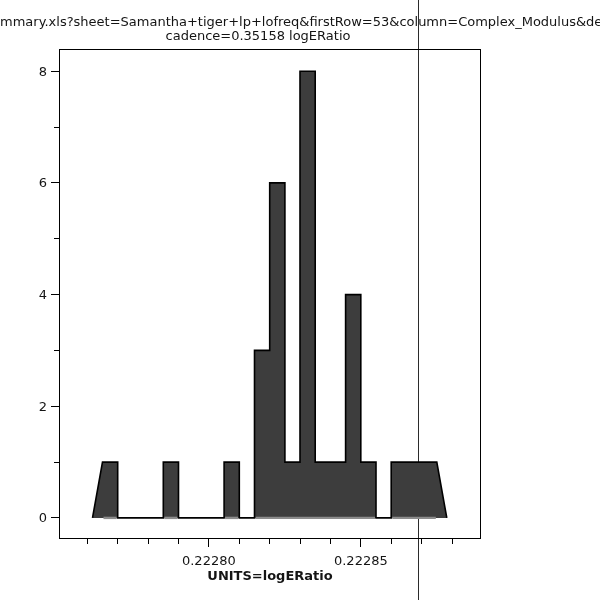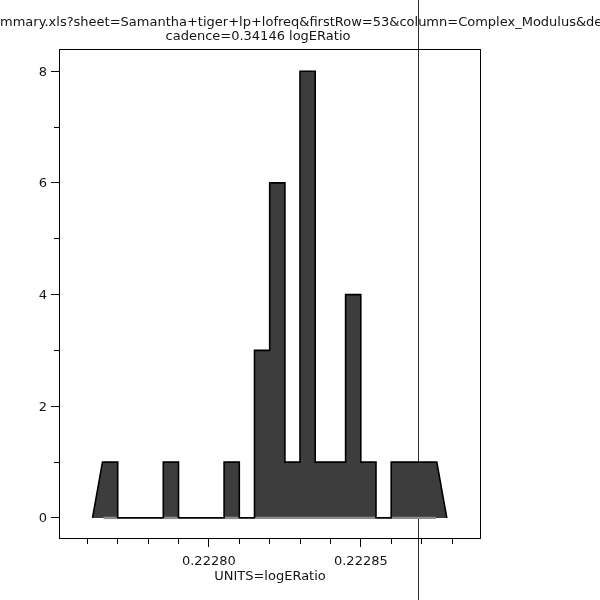--- a/index.html
+++ b/index.html
@@ -19,21 +19,21 @@
   .title-line2{
     position:absolute;left:258px;top:29px;
     transform:translateX(-50%);
     white-space:nowrap;
     font-size:13px;line-height:14px;color:#141414;
   }
   .x-axis-label{
     position:absolute;left:270px;top:569px;
     transform:translateX(-50%);
     white-space:nowrap;
-    font-size:13px;line-height:14px;color:#141414;
+    font-size:13px;line-height:14px;color:#141414;font-weight:bold;
   }
   svg.chart{position:absolute;left:0;top:0;}
   svg.chart text{font-family:"DejaVu Sans", sans-serif;fill:#141414;}
 </style>
 </head>
 <body>
 
 <div class="screen">
   <svg class="chart" id="chart-svg" width="600" height="600">
       <line x1="418.59783393503017" x2="418.59783393503017" y1="0" y2="600" stroke="#2b2b2b" stroke-width="1" shape-rendering="crispEdges"></line>
@@ -69,15 +69,15 @@
       <line x1="51" x2="59" y1="182.93028571428573" y2="182.93028571428573" stroke="#000" stroke-width="1" shape-rendering="crispEdges"></line>
       <text x="47" y="187.43028571428573" text-anchor="end" font-size="13px">6</text>
       <line x1="51" x2="59" y1="71.27314285714289" y2="71.27314285714289" stroke="#000" stroke-width="1" shape-rendering="crispEdges"></line>
       <text x="47" y="75.77314285714289" text-anchor="end" font-size="13px">8</text>
       <line x1="54" x2="59" y1="462.0731428571429" y2="462.0731428571429" stroke="#000" stroke-width="1" shape-rendering="crispEdges"></line>
       <line x1="54" x2="59" y1="350.416" y2="350.416" stroke="#000" stroke-width="1" shape-rendering="crispEdges"></line>
       <line x1="54" x2="59" y1="238.7588571428571" y2="238.7588571428571" stroke="#000" stroke-width="1" shape-rendering="crispEdges"></line>
       <line x1="54" x2="59" y1="127.10171428571425" y2="127.10171428571425" stroke="#000" stroke-width="1" shape-rendering="crispEdges"></line>
     </svg>
   <div class="title-line1">mmary.xls?sheet=Samantha+tiger+lp+lofreq&amp;firstRow=53&amp;column=Complex_Modulus&amp;dependen</div>
-  <div class="title-line2">cadence=0.34146 logERatio</div>
+  <div class="title-line2">cadence=0.35158 logERatio</div>
   <div class="x-axis-label">UNITS=logERatio</div>
 </div>
 
 </body></html>

